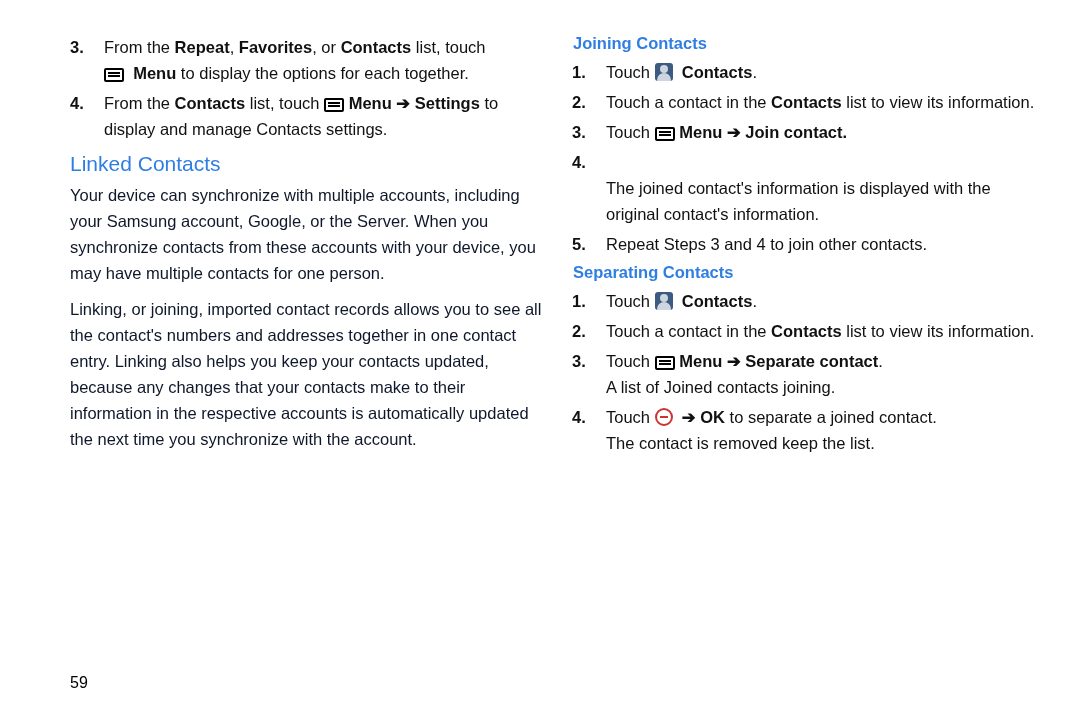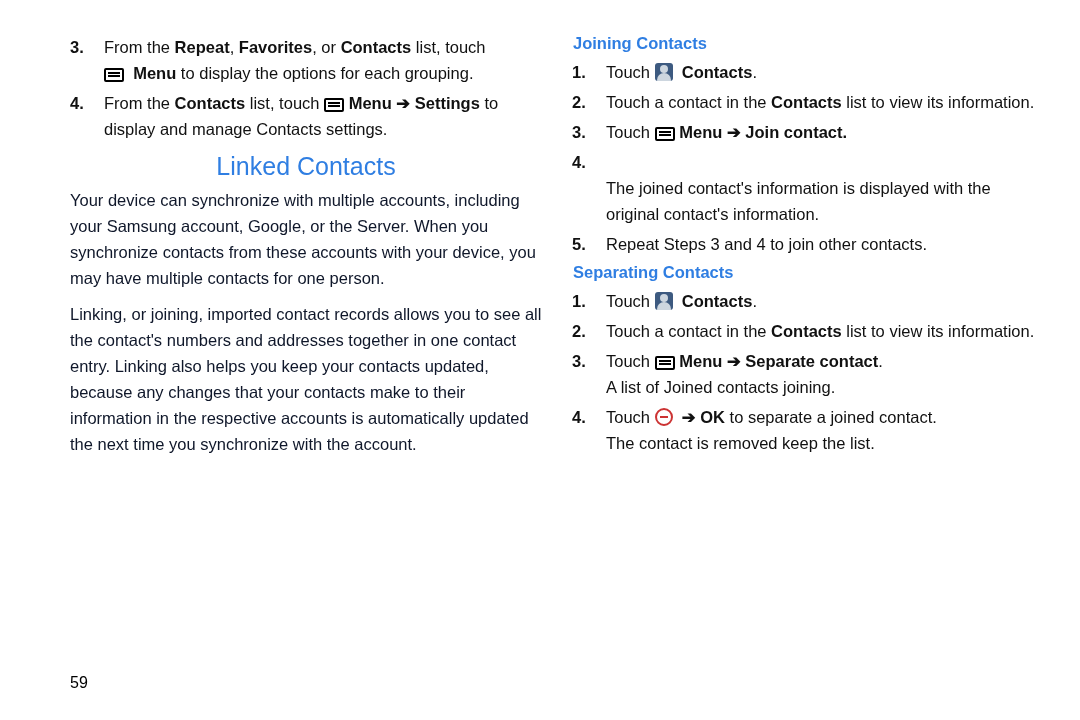--- a/index.html
+++ b/index.html
@@ -4,21 +4,21 @@
 <style>
   html,body{margin:0;padding:0;width:1080px;height:720px;background:#fff;
     font-family:Arial,Helvetica,sans-serif;color:#000;}
   .page{box-sizing:border-box;padding:34px 36px 10px 70px;display:flex;gap:30px;}
   .col{width:480px;}
   ol{list-style:none;margin:0;padding:0;}
   li{display:flex;align-items:flex-start;margin:0 0 4px 0;font-size:16.5px;
      line-height:26px;color:#111;}
   li .num{font-weight:700;min-width:34px;}
   li .body{flex:1;}
-  .h-linked{color:#2f7ee2;font-size:25px;margin:10px 0 6px 0;font-weight:400;text-align:center;}
+  .h-linked{color:#2f7ee2;font-size:21px;margin:10px 0 6px 0;font-weight:400;}
   .h-sub{color:#2f7ee2;font-size:16.5px;font-weight:700;margin:0 0 6px 1px;}
   p.para{font-size:16.5px;line-height:26px;margin:0 0 10px 0;color:#0f172a;}
   .b{font-weight:700;}
   .arrow{font-weight:700;}
   .pgnum{position:absolute;left:70px;top:674px;font-size:16px;}
   
   .icon{display:inline-block;vertical-align:-3px;}
   .icon-menu{width:20px;height:14px;border:2px solid #000;border-radius:2px;
     position:relative;background:#fff;box-sizing:border-box;}
   .icon-menu::before{content:"";position:absolute;left:2px;right:2px;top:2px;
@@ -39,21 +39,21 @@
 
 <div class="page">
 
   <div class="col">
     <ol>
       <li>
         <span class="num">3.</span>
         <span class="body">
           <span>From the </span><span class="b">Repeat</span><span>, </span><span class="b">Favorites</span><span>, or </span><span class="b">Contacts</span><span> list, touch</span><br>
           <span class="icon icon-menu"></span>
-          <span>&nbsp;</span><span class="b">Menu</span><span> to display the options for each grouping.</span>
+          <span>&nbsp;</span><span class="b">Menu</span><span> to display the options for each together.</span>
         </span>
       </li>
       <li>
         <span class="num">4.</span>
         <span class="body">
           <span>From the </span><span class="b">Contacts</span><span> list, touch </span><span class="icon icon-menu"></span> <span class="b">Menu</span> <span class="b arrow">➔</span> <span class="b">Settings</span><span> to</span><br>
           <span>display and manage Contacts settings.</span>
         </span>
       </li>
     </ol>

